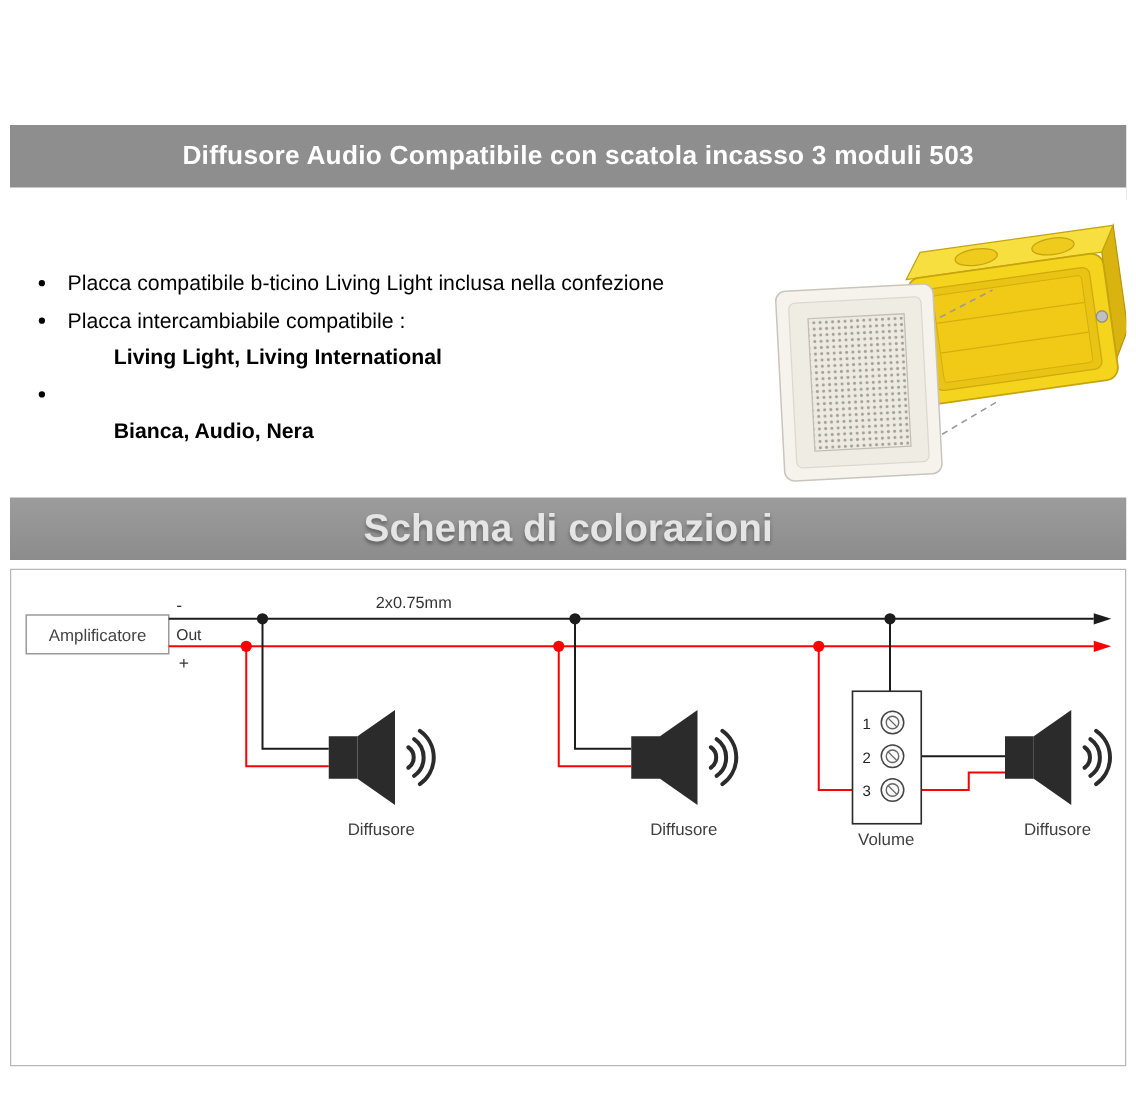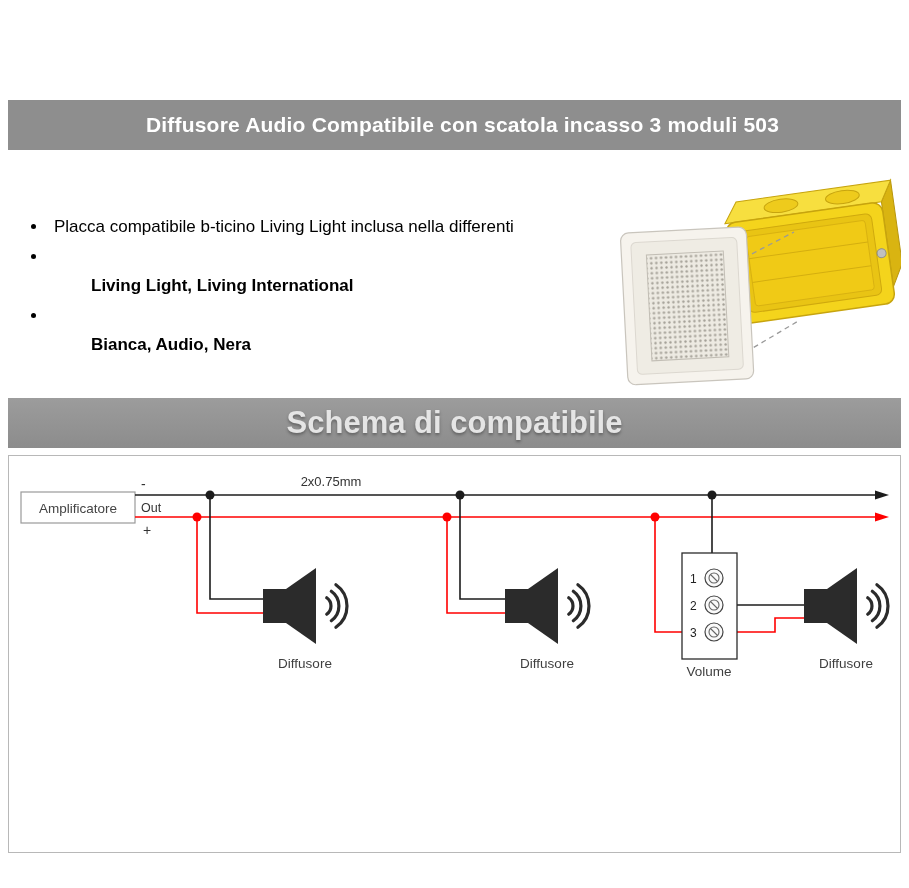--- a/index.html
+++ b/index.html
@@ -63,24 +63,24 @@
 <body>
 
 <div class="header-bar">
   <span>Diffusore Audio Compatibile con scatola incasso 3 moduli 503</span>
 </div>
 
 <div class="content-row">
 
   <ul class="features">
     <li>
-      <span>Placca compatibile b-ticino Living Light inclusa nella differenti</span>
+      <span>Placca compatibile b-ticino Living Light inclusa nella confezione</span>
     </li>
     <li>
-      <br>
+      <span>Placca intercambiabile compatibile :</span><br>
       <strong>Living Light, Living International</strong>
     </li>
     <li>
       <br>
       <strong>Bianca, Audio, Nera</strong>
     </li>
   </ul>
 
   <svg class="product" viewBox="0 0 285 240" width="285" height="240">
     <defs>
@@ -109,21 +109,21 @@
 
     <g transform="rotate(-3 70 150)">
       <rect x="8" y="76" width="126" height="152" rx="8" fill="#f6f3ed" stroke="#c9c5bd" stroke-width="1.2"></rect>
       <rect x="18" y="86" width="106" height="132" rx="5" fill="#efece4" stroke="#dcd8d0" stroke-width="1"></rect>
       <rect x="33" y="99" width="77" height="106" fill="url(#grilleDots)" stroke="#c2beb5" stroke-width="1"></rect>
     </g>
   </svg>
 </div>
 
 <div class="schema-header">
-  <span>Schema di compatibile</span>
+  <span>Schema di colorazioni</span>
 </div>
 
 <div class="diagram-box">
   <svg viewBox="0 0 891 396" width="891" height="396">
     <defs>
       <g id="speaker-shape">
         <rect x="0" y="-17" width="23" height="34" fill="#2b2b2b"></rect>
         <polygon points="23,-17 53,-38 53,38 23,17" fill="#2b2b2b"></polygon>
         <path d="M63.7 -8.2 A10 10 0 0 1 63.7 8.2" fill="none" stroke="#2b2b2b" stroke-width="3.2" stroke-linecap="round"></path>
         <path d="M68.3 -14.7 A18 18 0 0 1 68.3 14.7" fill="none" stroke="#2b2b2b" stroke-width="3.2" stroke-linecap="round"></path>

